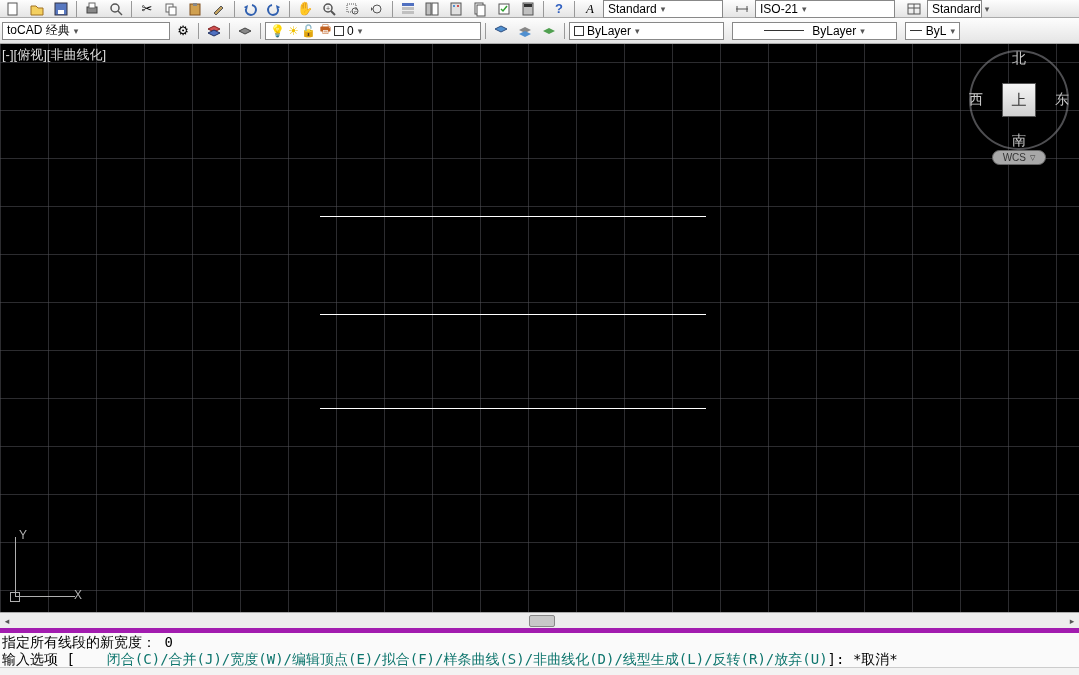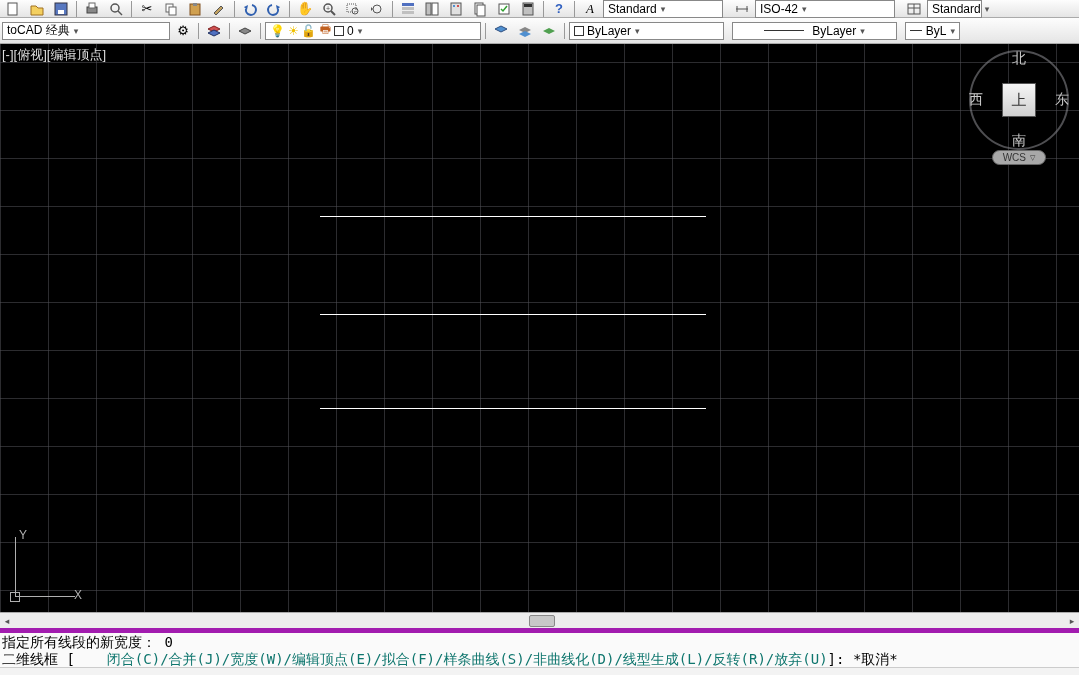--- a/index.html
+++ b/index.html
@@ -418,21 +418,21 @@
   </div>
   <div style="width:4px;"></div>
   <div class="tb-icon">
       <svg class="svg-ico" viewBox="0 0 16 16">
         <line x1="2" y1="8" x2="14" y2="8" stroke="#555"></line>
         <line x1="3" y1="5" x2="3" y2="11" stroke="#555"></line>
         <line x1="13" y1="5" x2="13" y2="11" stroke="#555"></line>
       </svg>
     </div>
   <div class="dropdown dd-iso">
-    <span>ISO-42</span>
+    <span>ISO-21</span>
   </div>
   <div style="width:4px;"></div>
   <div class="tb-icon">
       <svg class="svg-ico" viewBox="0 0 16 16">
         <rect x="2" y="3" width="12" height="10" fill="none" stroke="#555"></rect>
         <line x1="2" y1="7" x2="14" y2="7" stroke="#555"></line>
         <line x1="8" y1="3" x2="8" y2="13" stroke="#555"></line>
       </svg>
     </div>
   <div class="dropdown dd-standard2">
@@ -538,21 +538,21 @@
       <div class="grid-line-h" style="top: 210px;"></div>
       <div class="grid-line-h" style="top: 258px;"></div>
       <div class="grid-line-h" style="top: 306px;"></div>
       <div class="grid-line-h" style="top: 354px;"></div>
       <div class="grid-line-h" style="top: 402px;"></div>
       <div class="grid-line-h" style="top: 450px;"></div>
       <div class="grid-line-h" style="top: 498px;"></div>
       <div class="grid-line-h" style="top: 546px;"></div>
     </div>
 
-  <div class="view-label">[-][俯视][编辑顶点]</div>
+  <div class="view-label">[-][俯视][非曲线化]</div>
 
   <div class="drawn-line" style="left:320px;top:172px;width:386px;"></div>
   <div class="drawn-line" style="left:320px;top:270px;width:386px;"></div>
   <div class="drawn-line" style="left:320px;top:364px;width:386px;"></div>
 
   <div class="ucs-axis">
     <div class="ucs-y"></div>
     <div class="ucs-x"></div>
     <div class="ucs-box"></div>
     <div class="ucs-label-y">Y</div>
@@ -579,16 +579,16 @@
   <div class="hscroll-thumb"></div>
   <div class="hscroll-arrow" style="right:0;">▸</div>
 </div>
 
 <div class="command-area">
   <div class="cmd-line">
     <span>指定所有线段的新宽度：</span>
     <span>0</span>
   </div>
   <div class="cmd-line">
-    <span>二维线框 [</span><span class="cmd-ref">闭合(C)/合并(J)/宽度(W)/编辑顶点(E)/拟合(F)/样条曲线(S)/非曲线化(D)/线型生成(L)/反转(R)/放弃(U)</span><span>]: *取消*</span>
+    <span>输入选项 [</span><span class="cmd-ref">闭合(C)/合并(J)/宽度(W)/编辑顶点(E)/拟合(F)/样条曲线(S)/非曲线化(D)/线型生成(L)/反转(R)/放弃(U)</span><span>]: *取消*</span>
   </div>
   <div class="cmd-input-row"></div>
 </div>
 
 </body></html>

